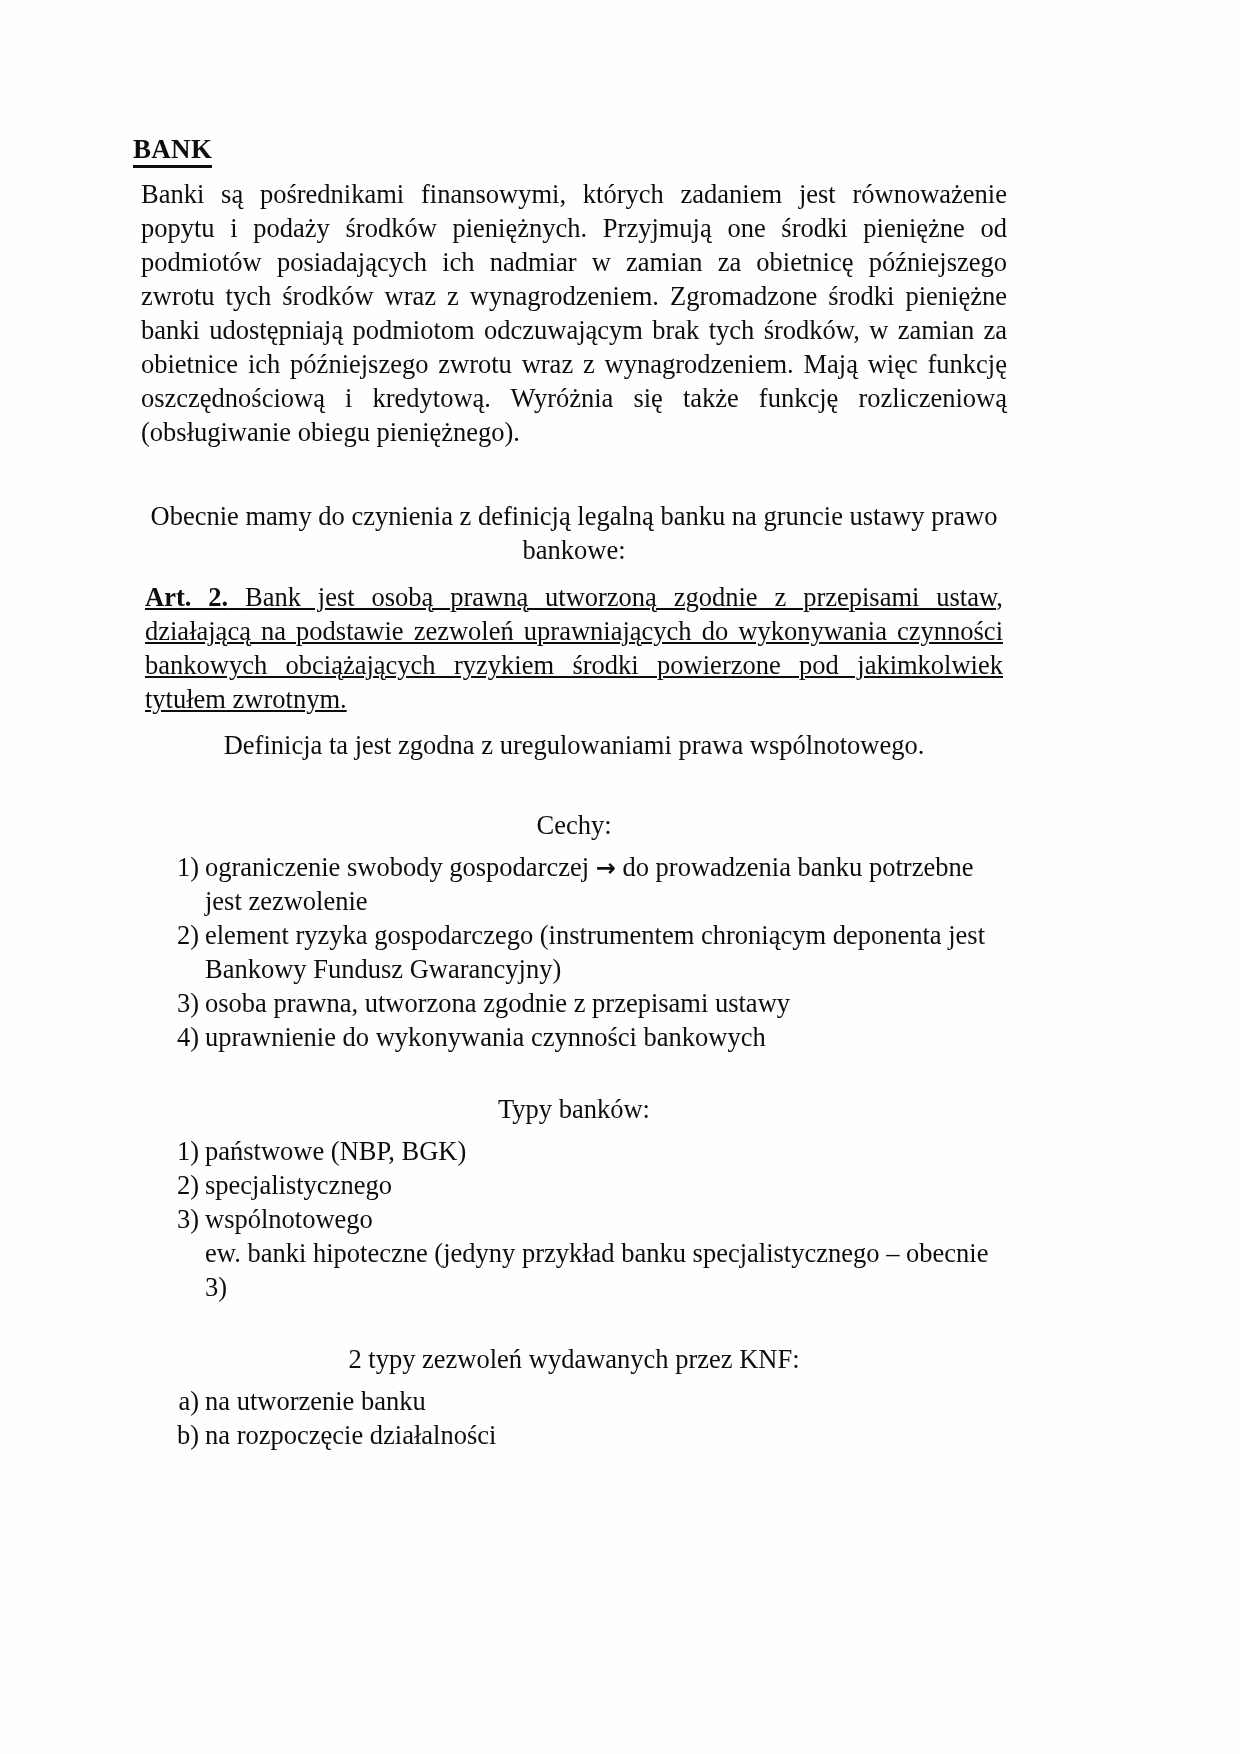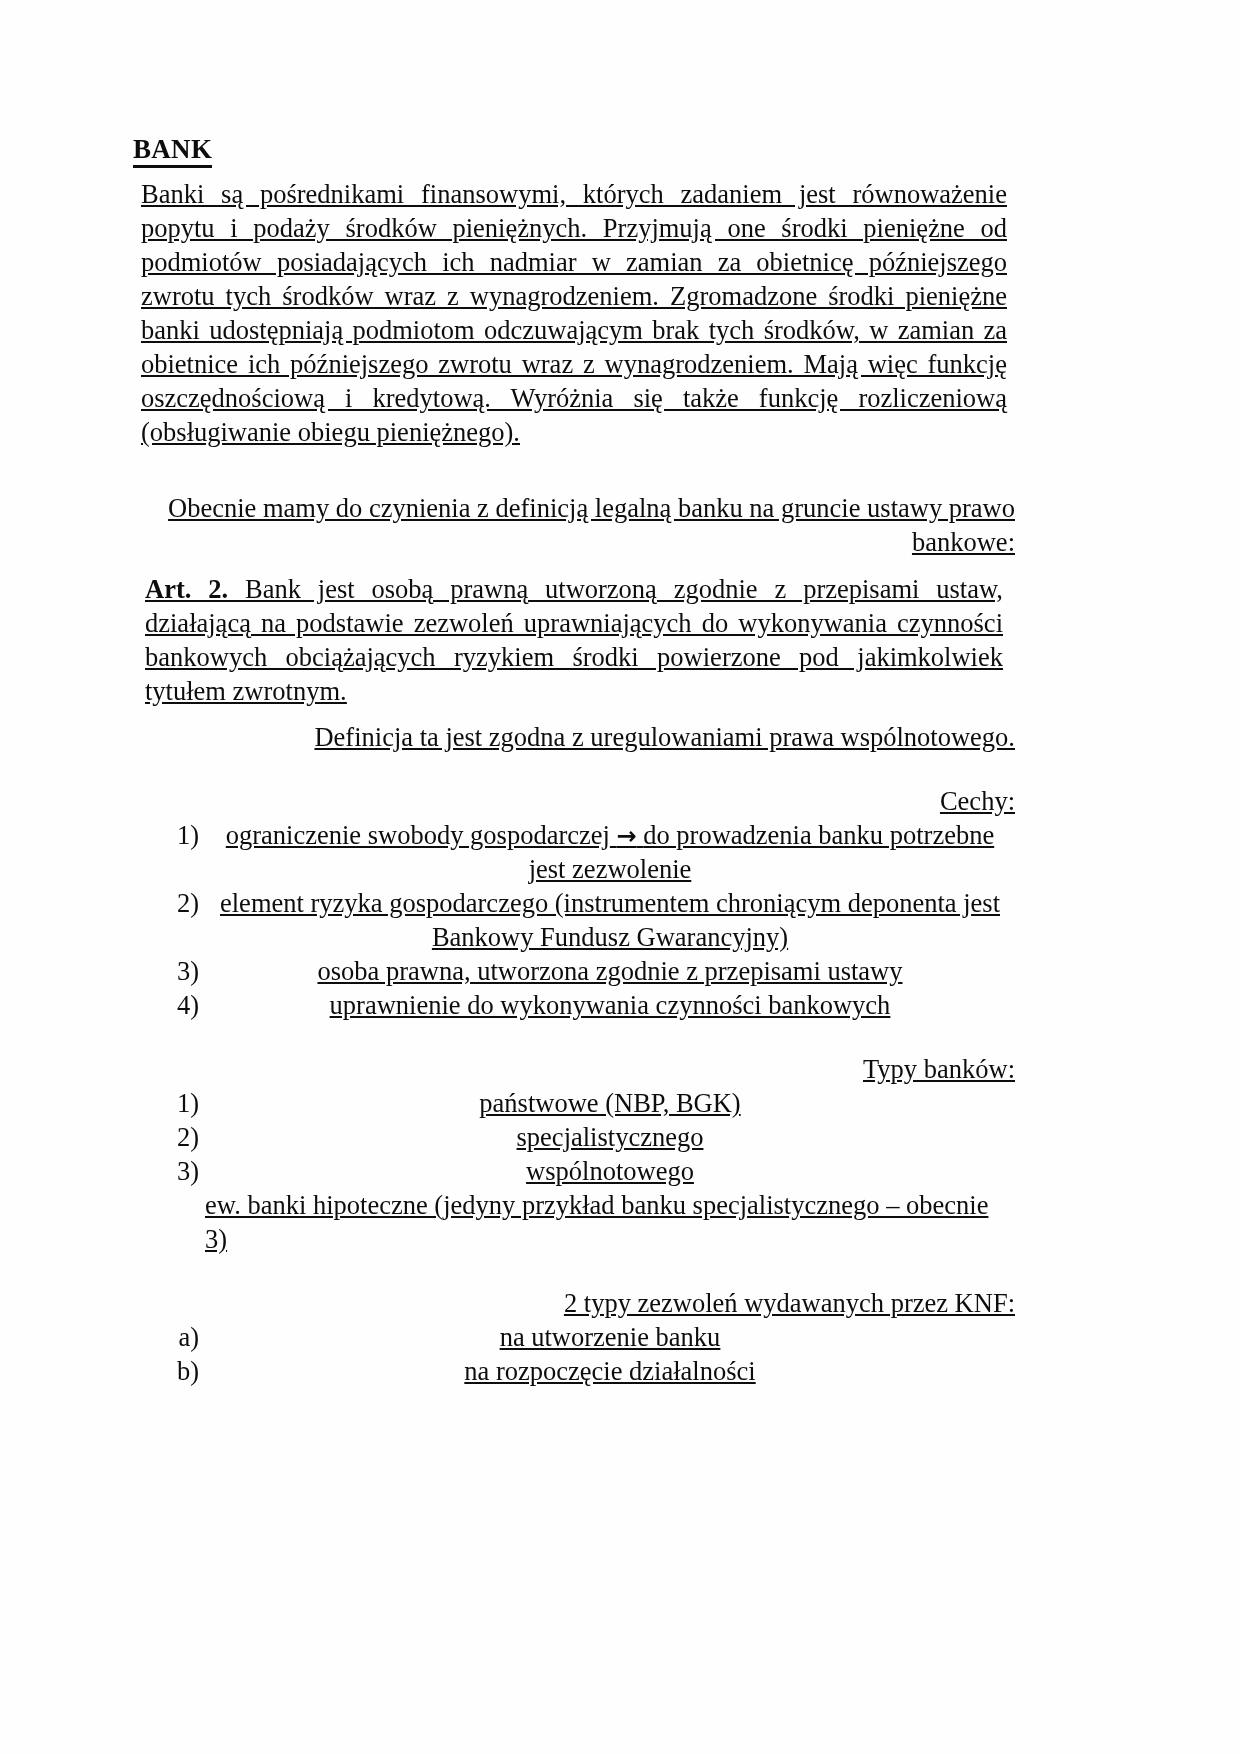--- a/index.html
+++ b/index.html
@@ -12,41 +12,40 @@
   .page {
     position:relative;
     width:1240px; height:1754px;
     box-sizing:border-box;
     padding:132px 225px 0 133px;
     background:#fefefe;
   }
   .doc {
     font-size:26.5px;
     line-height:1.285;
-    text-decoration:underline;
   }
   h1.title {
     font-size:27px;
     font-weight:bold;
     margin:0 0 1px 0;
     letter-spacing:0.3px;
     display:inline-block;
     border-bottom:3px solid #0d0d0d;
     padding-bottom:0px;
     line-height:1.15;
   }
   .title-wrap { margin:0; padding:0; }
 
   p.just {
     margin:8px;
     text-align:justify;
     text-justify:inter-word;
     hyphens:none;
   }
-  p.left { margin:0; text-align:right; }
+  p.left { margin:8px; text-align:center; }
 
   .gap-lg { height:34px; }
   .gap-md { height:30px; }
 
   .art {
     margin:12px;
     text-align:justify;
     text-decoration:underline;
     text-underline-offset:2px;
     text-decoration-thickness:1.6px;
@@ -64,21 +63,21 @@
     text-align:left;
     padding-left:0;
   }
   ol.num > li .mark {
     position:absolute;
     left:-44px;
     width:38px;
     text-align:right;
     white-space:nowrap;
   }
-  ol.num > li .body { display:block;text-align:center; }
+  ol.num > li .body { display:block; }
   .sub-line { display:block; }
   .arrow { font-family:"DejaVu Sans",sans-serif; font-weight:bold; font-size:24px; }
 </style>
 </head>
 <body>
 
 <div class="page">
   <div class="doc">
 
     <div class="title-wrap">

